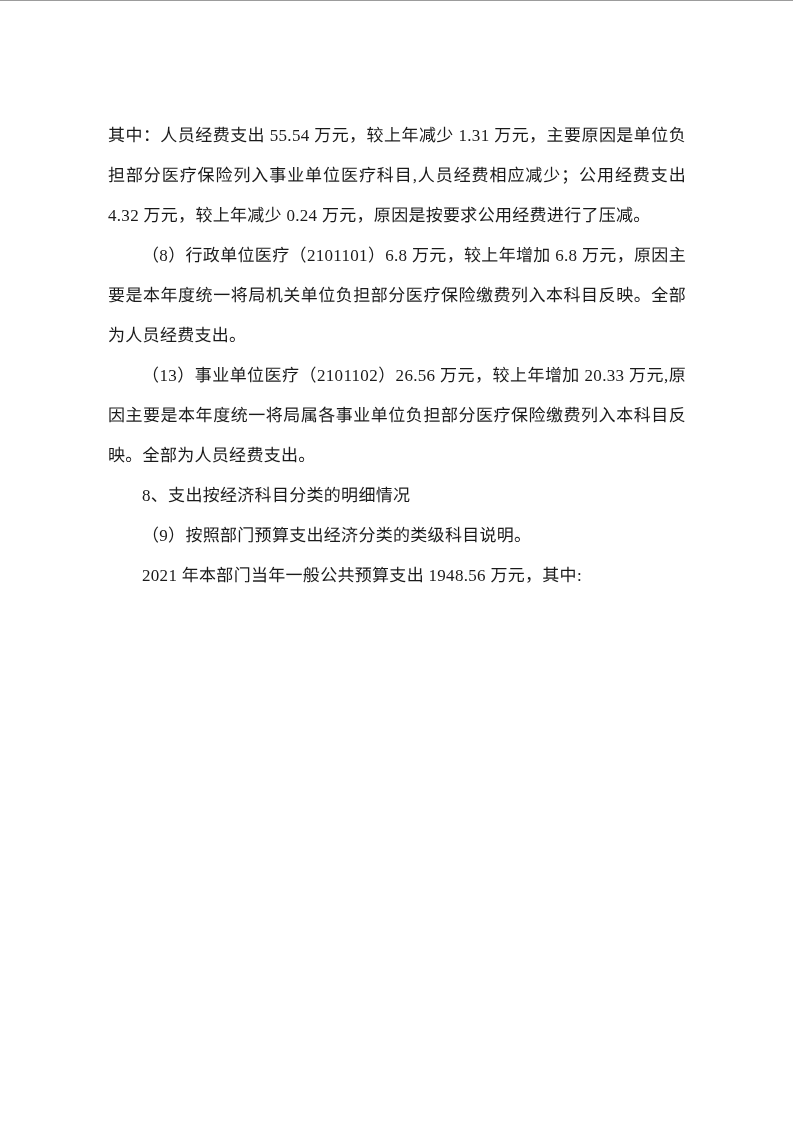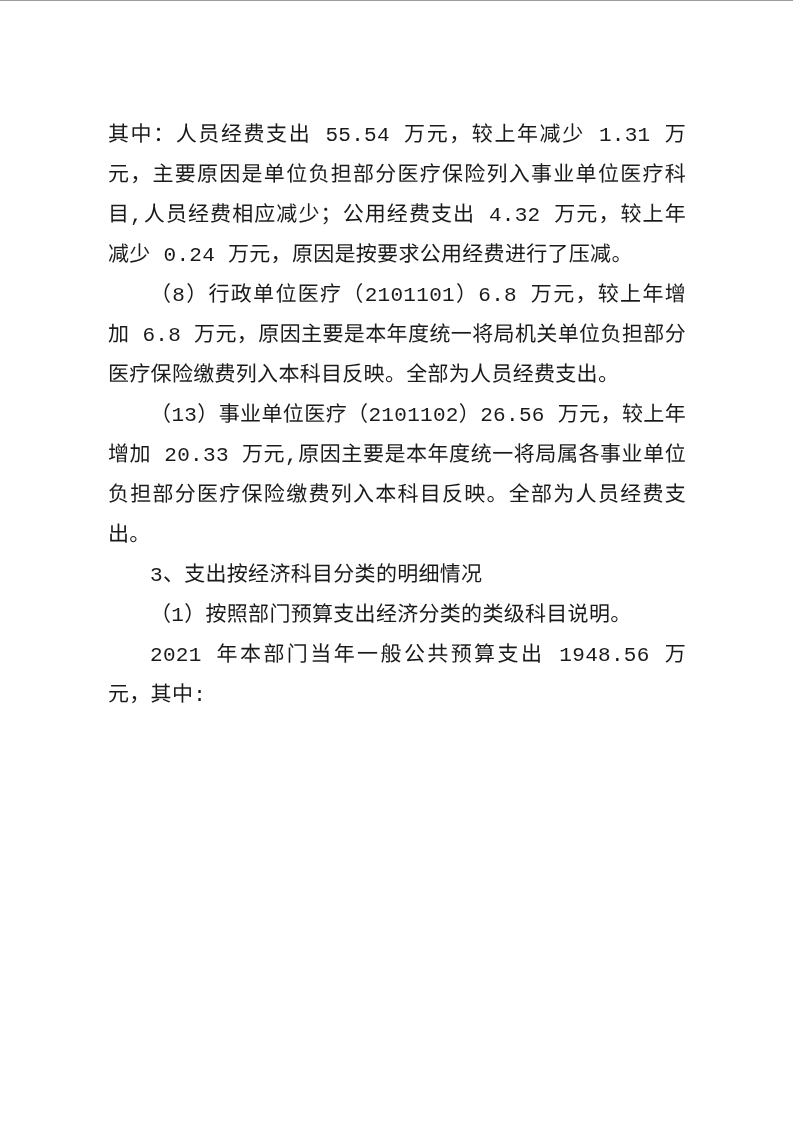--- a/index.html
+++ b/index.html
@@ -27,41 +27,40 @@
     height: 1px;
     background: #5a5a5a;
     opacity: 0.6;
   }
   .doc-body {
     position: absolute;
     top: 116px;
     left: 108px;
     width: 578px;
     color: #1a1a1a;
-    font-size: 21px;
+    font-size: 17px;
     line-height: 40px;
     text-align: justify;
     text-justify: inter-ideograph;
     letter-spacing: 0.3px;
-    font-family: Liberation Mono, monospace;
   }
   .doc-body p {
     margin: 0;
     padding: 0;
   }
   .doc-body p.indent {
     text-indent: 2em;
   }
 </style>
 </head>
 <body>
 
 <div class="page">
   <div class="scan-edge-top"></div>
   <div class="doc-body">
     <p>其中：人员经费支出 55.54 万元，较上年减少 1.31 万元，主要原因是单位负担部分医疗保险列入事业单位医疗科目,人员经费相应减少；公用经费支出 4.32 万元，较上年减少 0.24 万元，原因是按要求公用经费进行了压减。</p>
     <p class="indent">（8）行政单位医疗（2101101）6.8 万元，较上年增加 6.8 万元，原因主要是本年度统一将局机关单位负担部分医疗保险缴费列入本科目反映。全部为人员经费支出。</p>
     <p class="indent">（13）事业单位医疗（2101102）26.56 万元，较上年增加 20.33 万元,原因主要是本年度统一将局属各事业单位负担部分医疗保险缴费列入本科目反映。全部为人员经费支出。</p>
-    <p class="indent">3、支出按经济科目分类的明细情况</p>
-    <p class="indent">（1）按照部门预算支出经济分类的类级科目说明。</p>
+    <p class="indent">8、支出按经济科目分类的明细情况</p>
+    <p class="indent">（9）按照部门预算支出经济分类的类级科目说明。</p>
     <p class="indent">2021 年本部门当年一般公共预算支出 1948.56 万元，其中:</p>
   </div>
 </div>
 
 </body></html>

